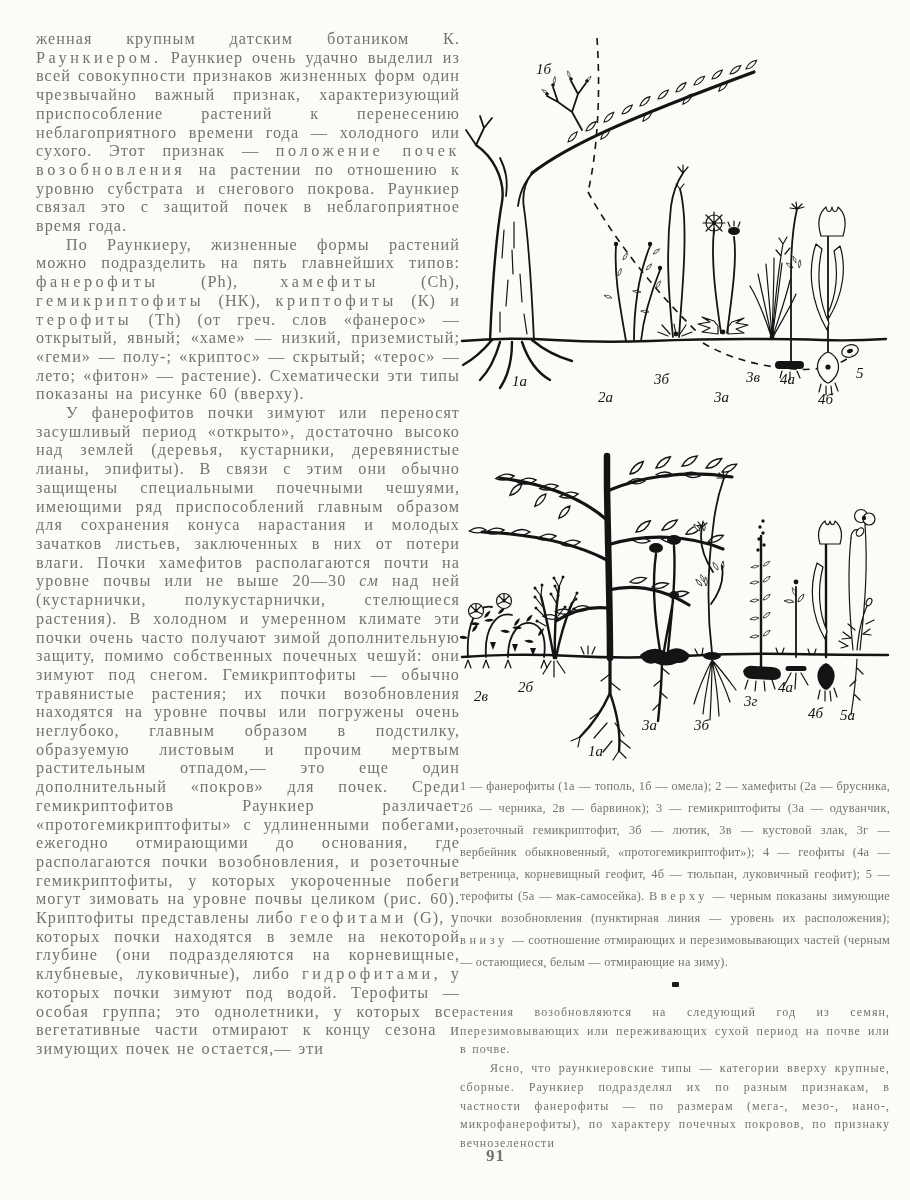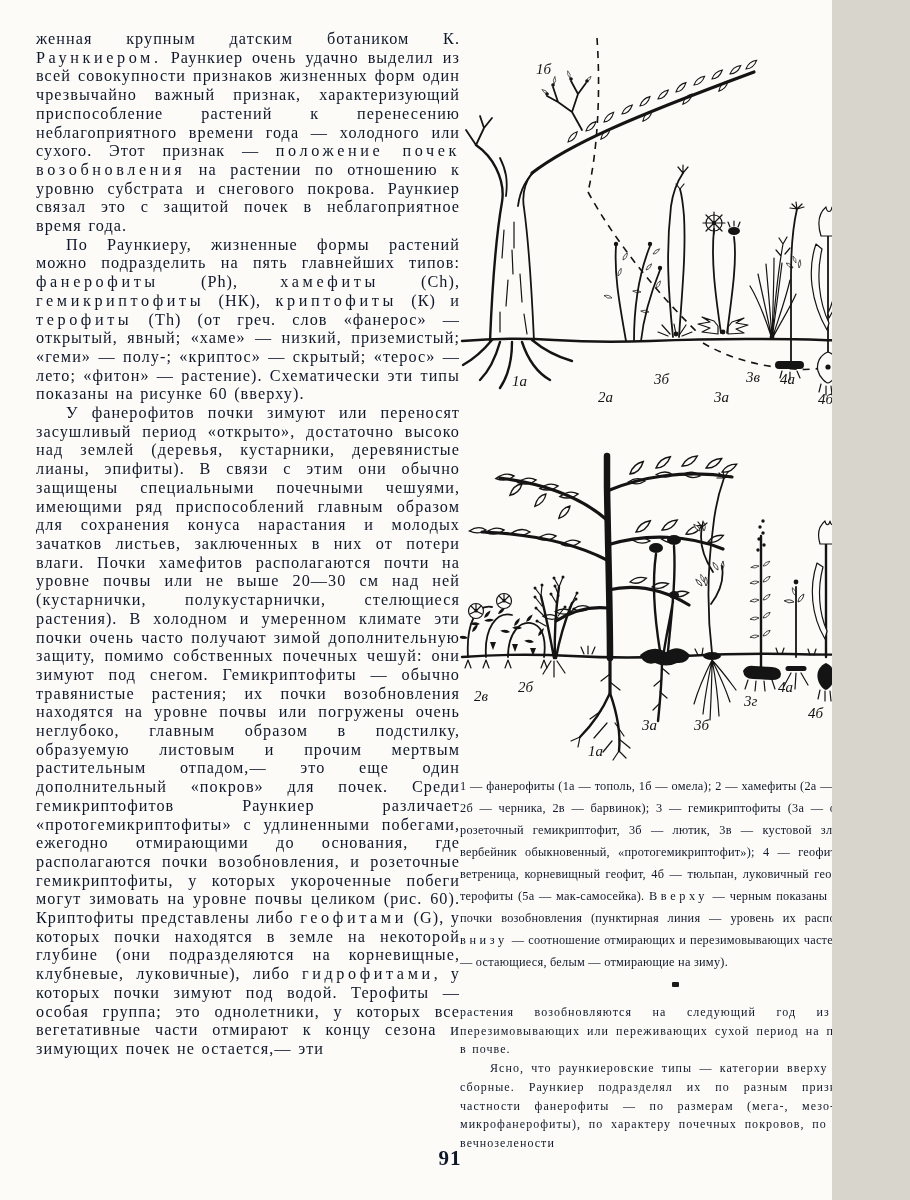--- a/index.html
+++ b/index.html
@@ -1,34 +1,34 @@
 <!DOCTYPE html>
 <html lang="ru"><head>
 <meta charset="utf-8">
 <style>
   html,body{margin:0;padding:0;background:#d8d5cd;}
-  .page{position:relative;width:832px;height:1200px;background:#fcfbf7;color:#0f172a;
+  .page{position:relative;width:910px;height:1200px;background:#fcfbf7;color:#737373;
         font-family:"Liberation Serif","DejaVu Serif",serif;overflow:hidden;}
   .col-left{position:absolute;left:36px;top:30px;width:424px;text-align:justify;
             font-size:16.2px;line-height:18.7px;letter-spacing:1.05px;word-spacing:1.5px;}
   .col-left p,.right-text p{margin:0;}
   p.ind{text-indent:30px;}
   .sp{letter-spacing:3.6px;}
-  .it{margin-top:40px;}
+  .it{font-style:italic;margin-top:40px;}
   .col-right{position:absolute;left:460px;top:30px;width:430px;}
   .fig{display:block;}
   .cap{margin-top:7px;}
   .cap-t1{display:block;font-size:15px;letter-spacing:1.1px;text-align:justify;text-align-last:justify;}
   .cap-t2{display:block;font-size:15px;letter-spacing:1.1px;}
   .cap-body{margin-top:8px;font-size:12.3px;line-height:22px;text-align:justify;letter-spacing:0.25px;}
   .cap-body p{margin:0;}
   .sep-dot{width:7px;height:5px;background:#1b1b1b;margin:9px auto 4px auto;border-radius:1px;}
   .right-text{text-align:justify;font-size:12px;line-height:18.7px;letter-spacing:1.05px;word-spacing:1.5px;margin-top:16px;}
-  .page-num{position:absolute;left:395px;top:1146px;width:110px;text-align:center;
-            font-size:21px;font-weight:bold;letter-spacing:1px;}
+  .page-num{position:absolute;left:395px;top:1146px;width:110px;text-align:right;
+            font-size:17px;font-weight:bold;letter-spacing:1px;}
   
   .k{stroke:#141414;fill:none;stroke-width:1.8;stroke-linecap:round;stroke-linejoin:round;}
   .t1{stroke-width:1.2;} .t2{stroke-width:2.4;} .t3{stroke-width:3.2;} .t6{stroke-width:6.5;}
   .dash{stroke-dasharray:7 6;stroke-width:1.6;fill:none;stroke:#141414;}
   .b{fill:#141414;stroke:none;}
   .wf{fill:#fcfbf7;stroke:#141414;stroke-width:1.2;}
   .bl{fill:#141414;stroke:none;}
   .rh{fill:#141414;stroke:none;}
   .lab text{font-family:"Liberation Serif","DejaVu Serif",serif;font-style:italic;font-size:15px;fill:#141414;}
 </style>

